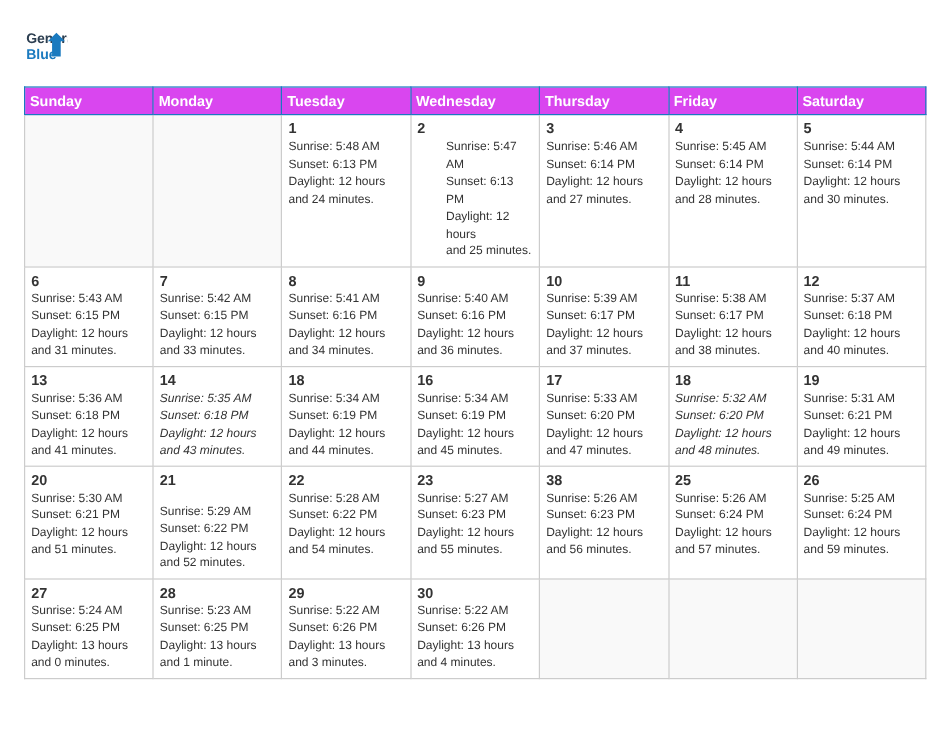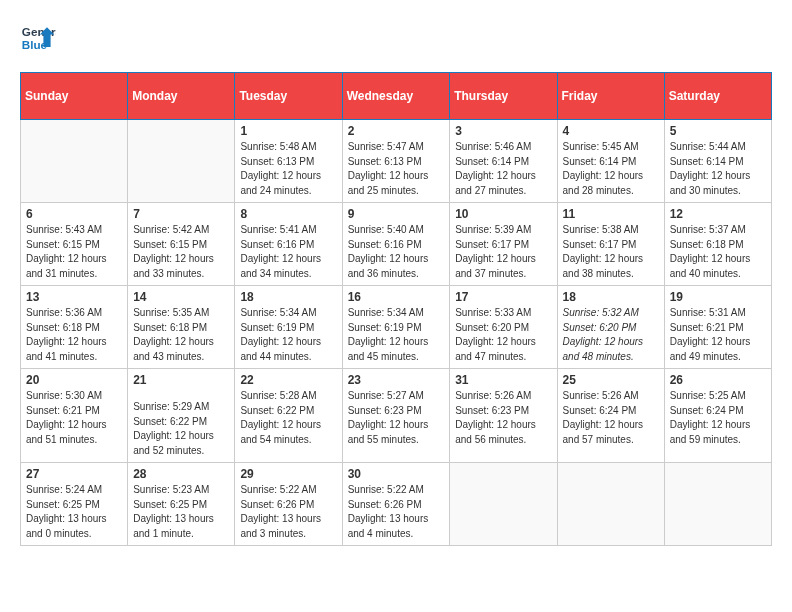--- a/index.html
+++ b/index.html
@@ -36,23 +36,23 @@
     .location-title {
       font-size: 16px;
       color: #2c3e50;
     }
     .calendar {
       width: 100%;
       border-collapse: collapse;
       font-size: 11px;
     }
     .calendar thead th {
-      background-color: #ef4444;
+      background-color: #d946ef;
       color: #fff;
-      padding: 16px 4px;
+      padding: 4px 4px;
       text-align: left;
       font-size: 12px;
       border: 1px solid #1a7abf;
       margin-top: 21px;
     }
     .calendar tbody td {
       border: 1px solid #ccc;
       vertical-align: top;
       padding: 4px 5px;
       width: 108px;
@@ -115,21 +115,21 @@
         <td class="empty-cell"></td>
         <td>
           <span class="day-number">1</span>
           <div class="day-info" style="white-space: pre-line;">Sunrise: 5:48 AM
 Sunset: 6:13 PM
 Daylight: 12 hours
 and 24 minutes.</div>
         </td>
         <td>
           <span class="day-number">2</span>
-          <div class="day-info" style="white-space: pre-line;">Sunrise: 5:47 AM
+          <div class="day-info" style="white-space: pre-line; margin-left: 24px;">Sunrise: 5:47 AM
 Sunset: 6:13 PM
 Daylight: 12 hours
 and 25 minutes.</div>
         </td>
         <td>
           <span class="day-number">3</span>
           <div class="day-info" style="white-space: pre-line;">Sunrise: 5:46 AM
 Sunset: 6:14 PM
 Daylight: 12 hours
 and 27 minutes.</div>
@@ -203,21 +203,21 @@
       <tr>
         <td>
           <span class="day-number">13</span>
           <div class="day-info" style="white-space: pre-line;">Sunrise: 5:36 AM
 Sunset: 6:18 PM
 Daylight: 12 hours
 and 41 minutes.</div>
         </td>
         <td>
           <span class="day-number">14</span>
-          <div class="day-info" style="white-space: pre-line;">Sunrise: 5:35 AM
+          <div class="day-info" style="white-space: pre-line; font-style: italic;">Sunrise: 5:35 AM
 Sunset: 6:18 PM
 Daylight: 12 hours
 and 43 minutes.</div>
         </td>
         <td>
           <span class="day-number">18</span>
           <div class="day-info" style="white-space: pre-line;">Sunrise: 5:34 AM
 Sunset: 6:19 PM
 Daylight: 12 hours
 and 44 minutes.</div>
@@ -274,21 +274,21 @@
 and 54 minutes.</div>
         </td>
         <td>
           <span class="day-number">23</span>
           <div class="day-info" style="white-space: pre-line;">Sunrise: 5:27 AM
 Sunset: 6:23 PM
 Daylight: 12 hours
 and 55 minutes.</div>
         </td>
         <td>
-          <span class="day-number">31</span>
+          <span class="day-number">38</span>
           <div class="day-info" style="white-space: pre-line;">Sunrise: 5:26 AM
 Sunset: 6:23 PM
 Daylight: 12 hours
 and 56 minutes.</div>
         </td>
         <td>
           <span class="day-number">25</span>
           <div class="day-info" style="white-space: pre-line;">Sunrise: 5:26 AM
 Sunset: 6:24 PM
 Daylight: 12 hours

